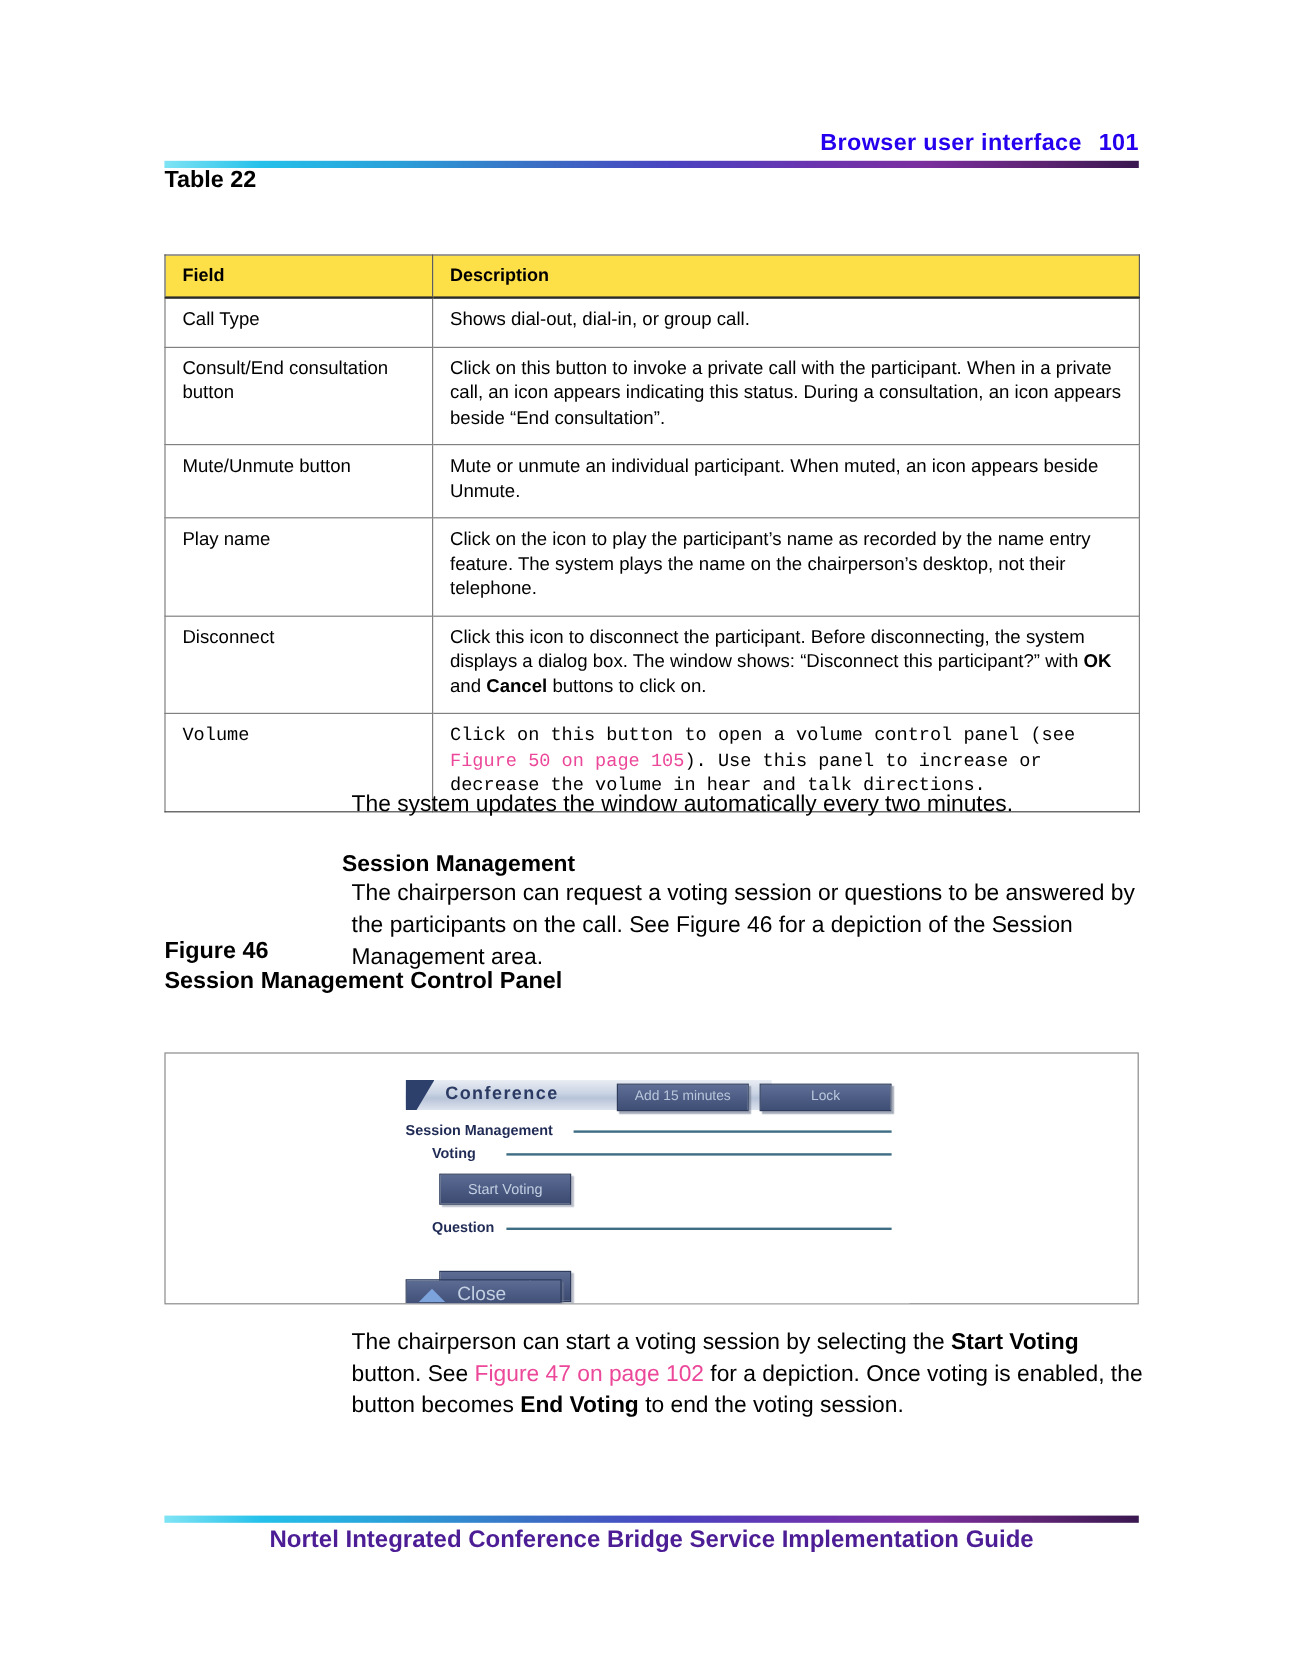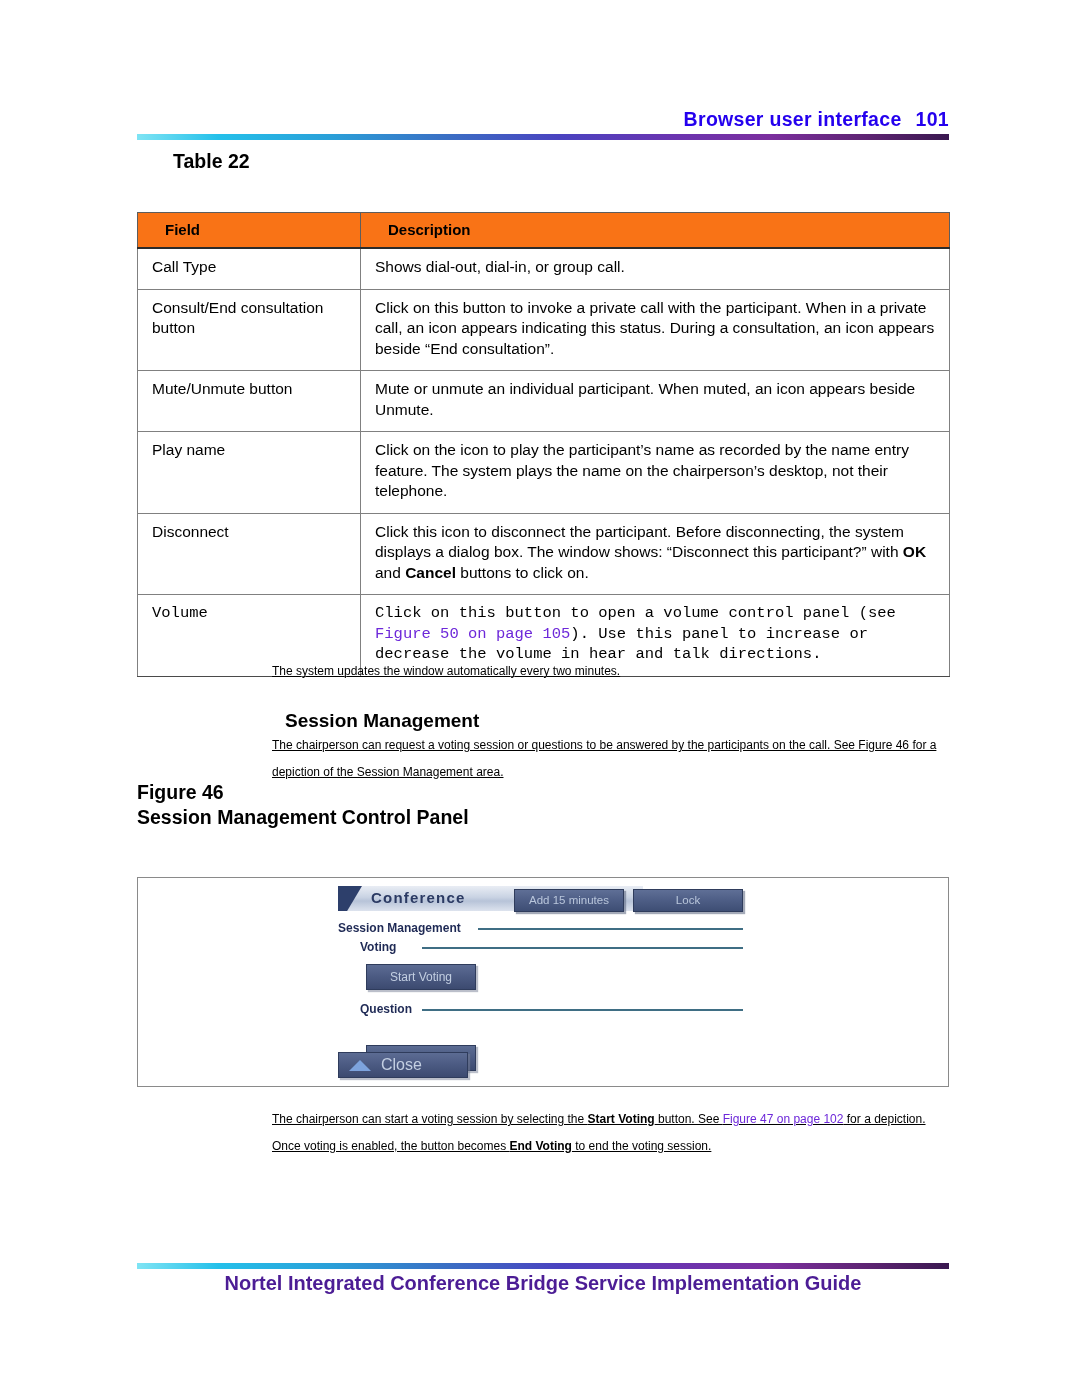--- a/index.html
+++ b/index.html
@@ -55,64 +55,63 @@
 
   
   .table-caption {
     position: absolute;
     left: 137px;
     font-weight: bold;
     font-size: 19.5px;
     line-height: 25px;
     color: #000;
   }
-  #table-caption { top: 149px; margin-left: 36px; }
+  #table-caption { top: 138px; }
 
   
   .data-table {
     position: absolute;
     left: 137px; top: 212px;
     width: 812px;
     border-collapse: collapse;
     table-layout: fixed;
     font-size: 15.5px;
   }
   .data-table col.c1 { width: 223px; }
   .data-table col.c2 { width: 589px; }
   .data-table th {
-    background: #f97316;
+    background: #fde047;
     color: #000;
     font-weight: bold;
     text-align: left;
     font-size: 15px;
-    padding: 8px 10px 9px 27px;
+    padding: 8px 10px 9px 14px;
     border: 1px solid #5d5d5d;
     border-bottom: 2px solid #2b2b2b;
   }
   .data-table td {
     vertical-align: top;
     padding: 8px 12px 11px 14px;
     border: 1px solid #808080;
     line-height: 20.5px;
     background: #ffffff;
   }
   .data-table td.fld { padding-right: 6px; }
   .data-table tr:last-child td { border-bottom: 1px solid #4a4a4a; font-family: Liberation Mono, monospace; }
-  .lnk { color: #6d28d9; }
+  .lnk { color: #ec4899; }
   b.em { font-weight: bold; }
 
   
   .bodytext {
     position: absolute;
-    left: 272px;
+    left: 293px;
     width: 665px;
-    font-size: 12px;
+    font-size: 19px;
     line-height: 26.5px;
     color: #000;
-    text-decoration: underline;
   }
   #para-updates { top: 658px; }
   #sub-session-management {
     position: absolute;
     left: 285px; top: 708px;
     font-size: 19px;
     font-weight: bold;
     line-height: 26.5px;
   }
   #para-chairperson { top: 732px; }
@@ -125,21 +124,21 @@
   .figure-box {
     position: absolute;
     left: 137px; top: 877px;
     width: 810px; height: 208px;
     border: 1.5px solid #8a8a8a;
     background: #ffffff;
     overflow: hidden;
   }
   .screenshot {
     position: absolute;
-    left: 200px; top: 2px;
+    left: 200px; top: 16px;
     width: 420px; height: 206px;
     background: #ffffff;
   }
   
   .conf-bar {
     position: absolute;
     left: 0px; top: 6px;
     width: 420px; height: 25px;
   }
   .conf-bar-bg {

